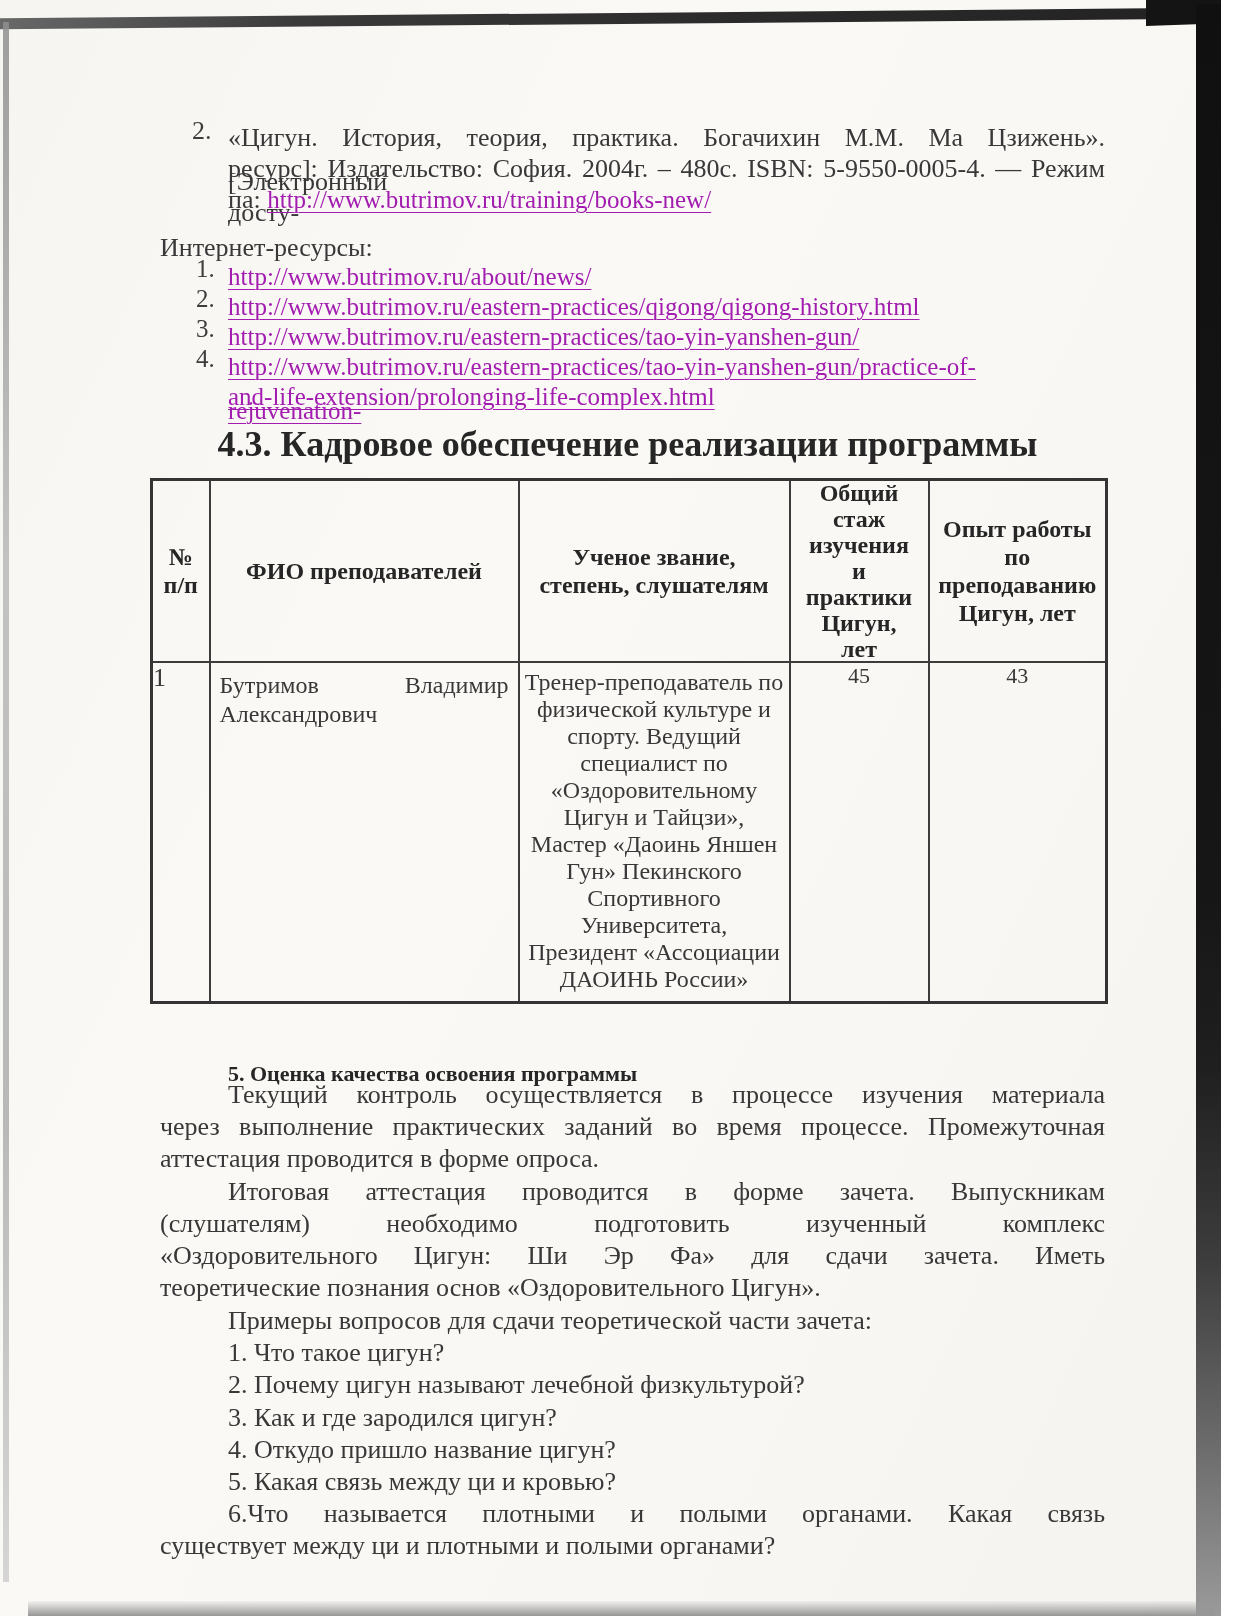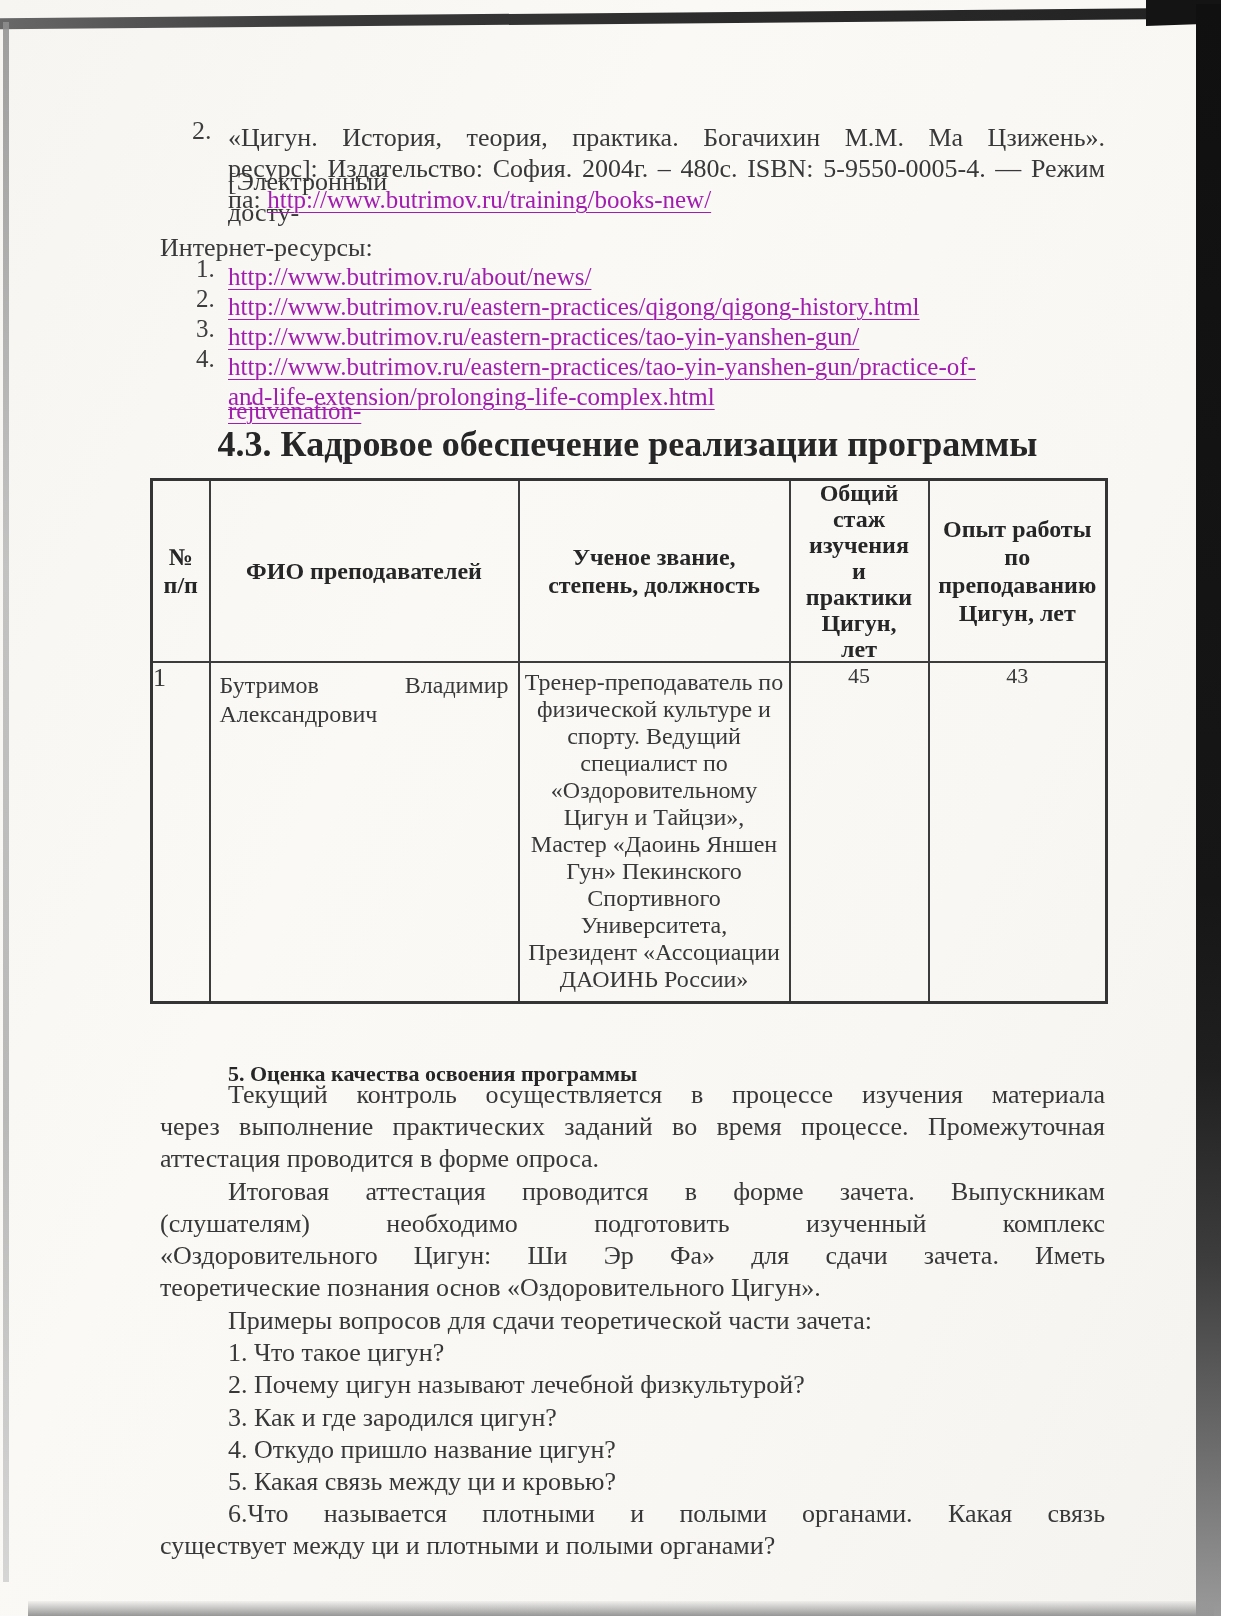--- a/index.html
+++ b/index.html
@@ -102,21 +102,21 @@
         </div>
       </th>
       <th>
         <div class="hcell wide">
           <div>ФИО преподавателей</div>
         </div>
       </th>
       <th>
         <div class="hcell wide">
           <div>Ученое звание,</div>
-          <div>степень, должность</div>
+          <div>степень, слушателям</div>
         </div>
       </th>
       <th>
         <div class="hcell">
           <div>Общий</div>
           <div>стаж</div>
           <div>изучения</div>
           <div>и</div>
           <div>практики</div>
           <div>Цигун,</div>

